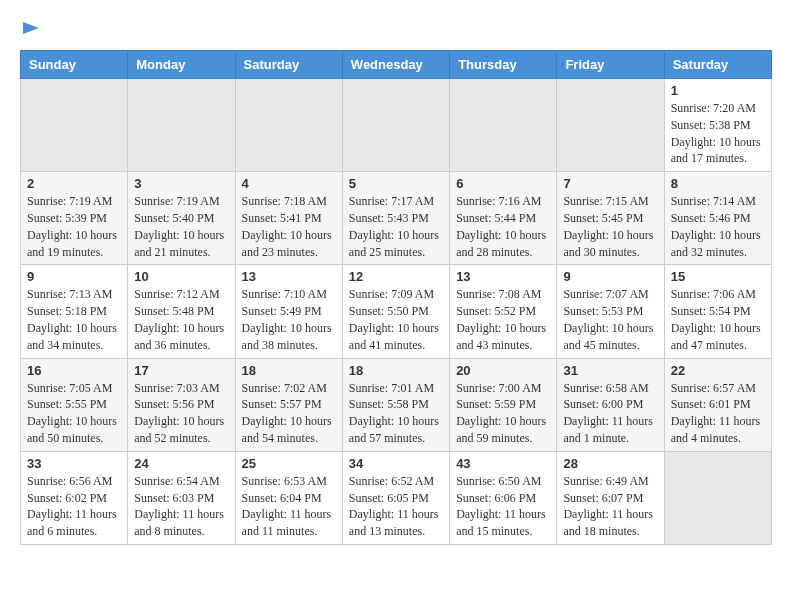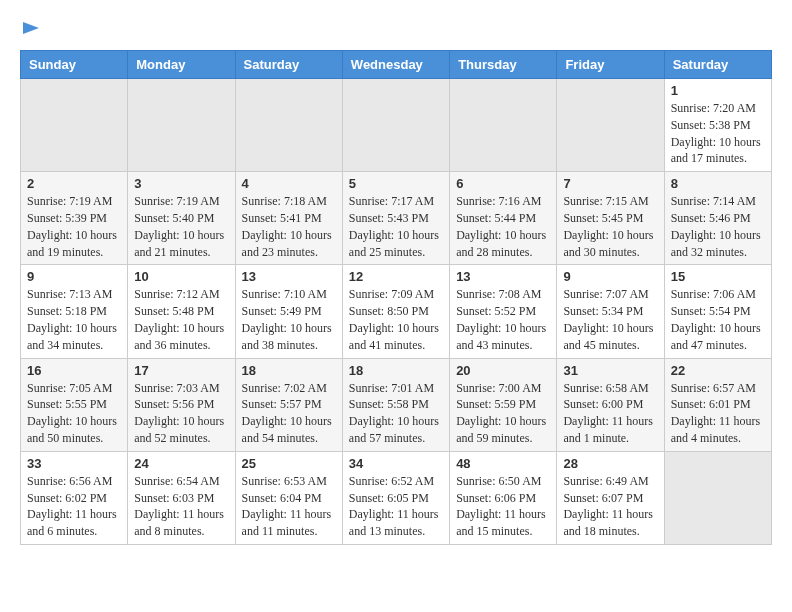--- a/index.html
+++ b/index.html
@@ -203,35 +203,35 @@
         <td>
           <span class="day-num">13</span>
           <div class="day-info">Sunrise: 7:10 AM
 Sunset: 5:49 PM
 Daylight: 10 hours
 and 38 minutes.</div>
         </td>
         <td>
           <span class="day-num">12</span>
           <div class="day-info">Sunrise: 7:09 AM
-Sunset: 8:50 PM
+Sunset: 5:50 PM
 Daylight: 10 hours
 and 41 minutes.</div>
         </td>
         <td>
           <span class="day-num">13</span>
           <div class="day-info">Sunrise: 7:08 AM
 Sunset: 5:52 PM
 Daylight: 10 hours
 and 43 minutes.</div>
         </td>
         <td>
           <span class="day-num">9</span>
           <div class="day-info">Sunrise: 7:07 AM
-Sunset: 5:34 PM
+Sunset: 5:53 PM
 Daylight: 10 hours
 and 45 minutes.</div>
         </td>
         <td>
           <span class="day-num">15</span>
           <div class="day-info">Sunrise: 7:06 AM
 Sunset: 5:54 PM
 Daylight: 10 hours
 and 47 minutes.</div>
         </td>
@@ -310,21 +310,21 @@
 and 11 minutes.</div>
         </td>
         <td>
           <span class="day-num">34</span>
           <div class="day-info">Sunrise: 6:52 AM
 Sunset: 6:05 PM
 Daylight: 11 hours
 and 13 minutes.</div>
         </td>
         <td>
-          <span class="day-num">48</span>
+          <span class="day-num">43</span>
           <div class="day-info">Sunrise: 6:50 AM
 Sunset: 6:06 PM
 Daylight: 11 hours
 and 15 minutes.</div>
         </td>
         <td>
           <span class="day-num">28</span>
           <div class="day-info">Sunrise: 6:49 AM
 Sunset: 6:07 PM
 Daylight: 11 hours

